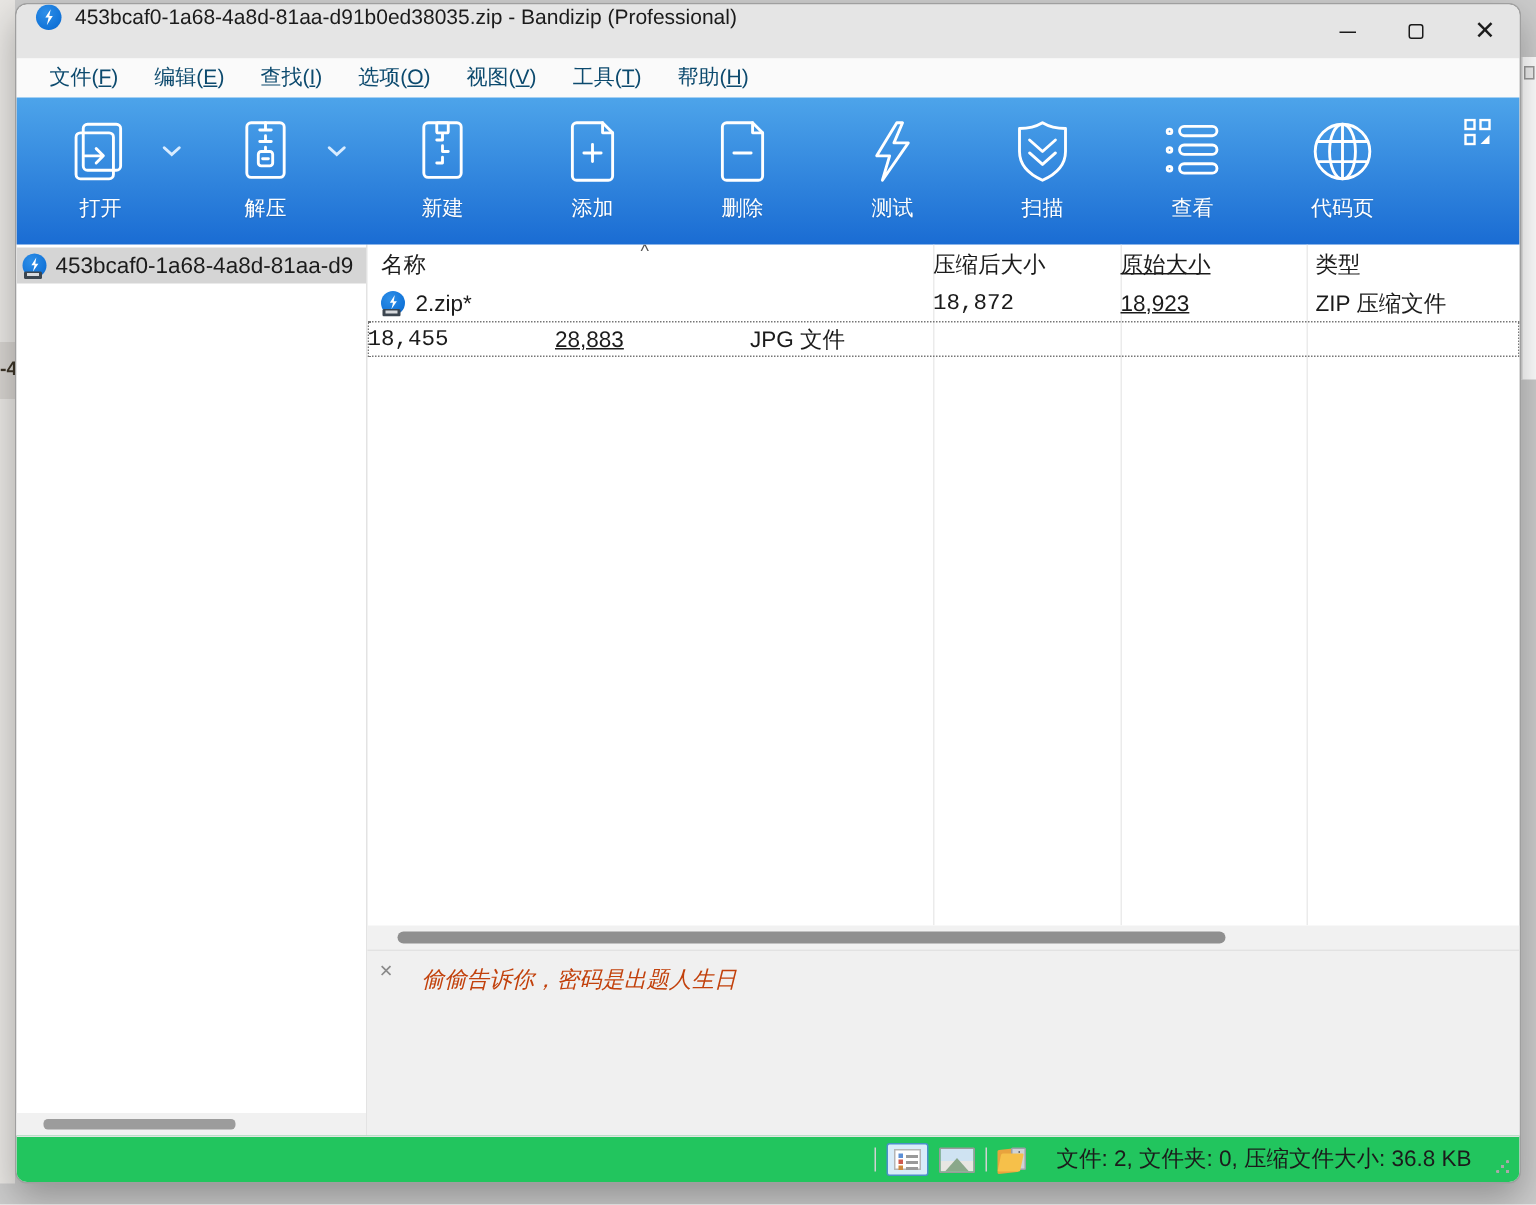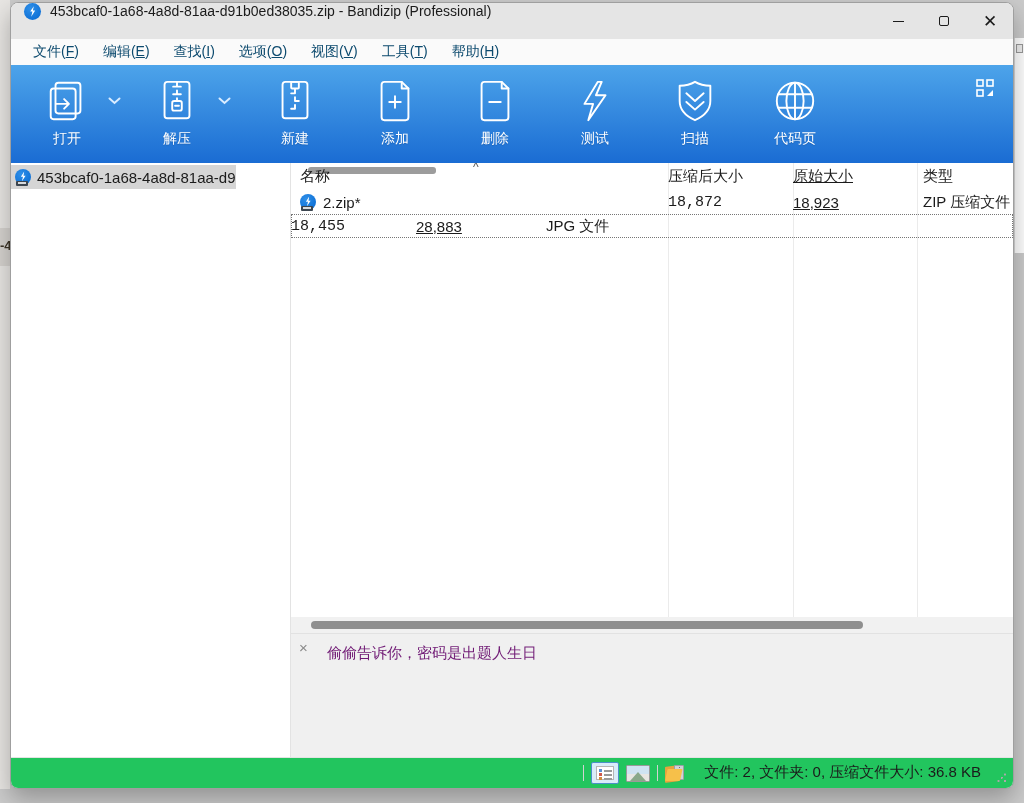--- a/index.html
+++ b/index.html
@@ -40,21 +40,21 @@
   .toolbar { height:98px; background:linear-gradient(#4da4ea,#1a6cd3); flex:0 0 auto; display:flex; align-items:flex-start; padding-left:24px; position:relative; }
   .tbtn { width:64px; margin-top:12px; display:flex; flex-direction:column; align-items:center; color:#fff; }
   .tbtn .ticon { width:48px; height:48px; display:flex; align-items:center; justify-content:center; }
   .tbtn .tlabel { font-size:14px; margin-top:5px; white-space:nowrap; text-shadow:0 1px 1px rgba(0,0,0,.15); }
   .tchev { width:30px; height:48px; margin-top:12px; display:flex; align-items:center; justify-content:center; }
   .toolbar svg { display:block; }
   .customize { position:absolute; right:18px; top:14px; width:19px; height:19px; }
 
   
   .content { flex:1 1 auto; display:flex; min-height:0; background:#fff; }
-  .sidebar { width:280px; flex:0 0 auto; border-right:1px solid #e3e3e3; display:flex; flex-direction:row; background:#fff; }
+  .sidebar { width:234px; flex:0 0 auto; border-right:1px solid #e3e3e3; display:flex; flex-direction:column; background:#fff; }
   .tree-item { height:24px; display:flex; align-items:center; background:#d5d5d5; margin-top:2px; padding-left:4px; }
   .tree-label { font-size:15px; color:#1b1b1b; margin-left:5px; white-space:nowrap; overflow:hidden; }
   .sidebar-fill { flex:1 1 auto; }
   .side-hscroll { height:15px; background:#f1f1f1; position:relative; flex:0 0 auto; }
   .side-thumb { position:absolute; left:18px; top:4px; width:128px; height:7px; background:#9c9c9c; border-radius:3px; }
 
   .main { flex:1 1 auto; display:flex; flex-direction:column; min-width:0; }
   .list { flex:1 1 auto; position:relative; overflow:hidden; }
   .colsep { position:absolute; top:0; bottom:0; width:1px; background:#ebebeb; }
   .lrow { display:flex; align-items:center; height:24px; font-size:15px; color:#1b1b1b; position:relative; }
@@ -74,21 +74,21 @@
   .zip-band { position:absolute; left:1px; bottom:0px; width:12px; height:5px; background:#3c4650; border-radius:1px; }
   .zip-band::after{ content:""; position:absolute; left:2px; top:1.5px; width:8px; height:2px; background:#d8dadd; }
   .doc-page { position:absolute; left:2px; top:0; width:13px; height:17px; background:#fff; border:1px solid #b9b9b9; border-radius:1px; }
   .doc-img  { position:absolute; left:4.5px; top:4px; width:8px; height:8px; background:#2f86e0; border-radius:1.5px; }
 
   .list-hscroll { height:16px; background:#f1f1f1; position:relative; flex:0 0 auto; }
   .list-hthumb { position:absolute; left:20px; top:4px; width:552px; height:8px; background:#8f8f8f; border-radius:4px; }
 
   .comment { flex:0 0 124px; background:#f0f0f0; border-top:1px solid #e2e2e2; position:relative; }
   .comment-close { position:absolute; left:8px; top:6px; font-size:15px; color:#8a8a8a; line-height:1; }
-  .comment-text { position:absolute; left:36px; top:10px; font-size:15px; color:#701a75; }
+  .comment-text { position:absolute; left:36px; top:10px; font-size:15px; color:#c2410c;font-style:italic; }
 
   
   .statusbar { height:31px; flex:0 0 auto; background:#22c55e; border-top:1px solid #e3e3e3;
                display:flex; align-items:center; position:relative; }
   .sb-group { position:absolute; left:572px; top:0; height:100%; display:flex; align-items:center; gap:7px; }
   .sb-sep { width:1px; height:16px; background:#d2d2d2; }
   .sb-details { width:28px; height:22px; background:#d9ecf9; border:1px solid #4a90c9; border-radius:2px;
                 display:flex; align-items:center; justify-content:center; }
   .sb-details-inner { width:18px; height:14px; background:#fff; border:1px solid #b5b5b5; position:relative; }
   .dt-sq { position:absolute; left:2px; width:3px; height:3px; }
@@ -231,20 +231,33 @@
     <div class="tbtn" style="margin-left:36px">
       <div class="ticon">
         <svg width="46" height="46" viewBox="0 0 48 48" fill="none" stroke="#ffffff" stroke-width="2" stroke-linecap="round" stroke-linejoin="round">
           <path d="M24 4 C29 7 34 8 40 8 V24 C40 34 33 40 24 44 C15 40 8 34 8 24 V8 C14 8 19 7 24 4 Z"></path>
           <path d="M15 16 l9 8 9 -8 M15 25 l9 8 9 -8"></path>
         </svg>
       </div>
       <div class="tlabel">扫描</div>
     </div>
 
+    <div class="tbtn" style="margin-left:36px">
+      <div class="ticon">
+        <svg width="46" height="46" viewBox="0 0 48 48" fill="none" stroke="#ffffff" stroke-width="2" stroke-linecap="round">
+          <circle cx="8" cy="10" r="1.6"></circle>
+            <circle cx="8" cy="23" r="1.6"></circle>
+            <circle cx="8" cy="36" r="1.6"></circle>
+          <rect x="15" y="6.5" width="26" height="6.5" rx="3.2"></rect>
+          <rect x="15" y="19.5" width="26" height="6.5" rx="3.2"></rect>
+          <rect x="15" y="32.5" width="26" height="6.5" rx="3.2"></rect>
+        </svg>
+      </div>
+      <div class="tlabel">查看</div>
+    </div>
 
     <div class="tbtn" style="margin-left:36px">
       <div class="ticon">
         <svg width="46" height="46" viewBox="0 0 48 48" fill="none" stroke="#ffffff" stroke-width="2">
           <circle cx="24" cy="24" r="19"></circle>
           <ellipse cx="24" cy="24" rx="9" ry="19"></ellipse>
           <path d="M6 17 h36 M6 31 h36 M24 5 v38"></path>
         </svg>
       </div>
       <div class="tlabel">代码页</div>

